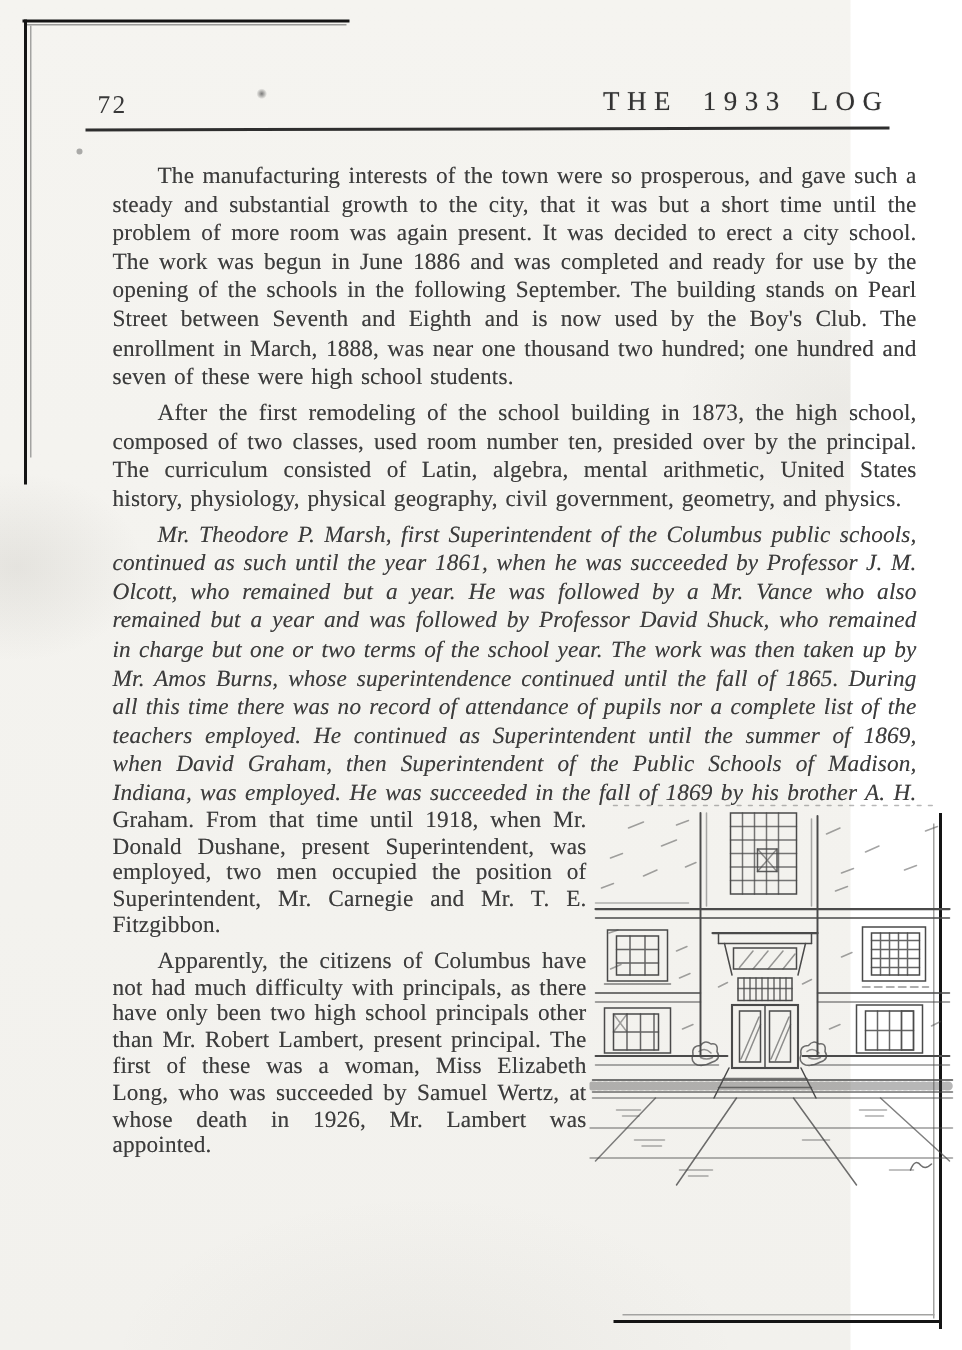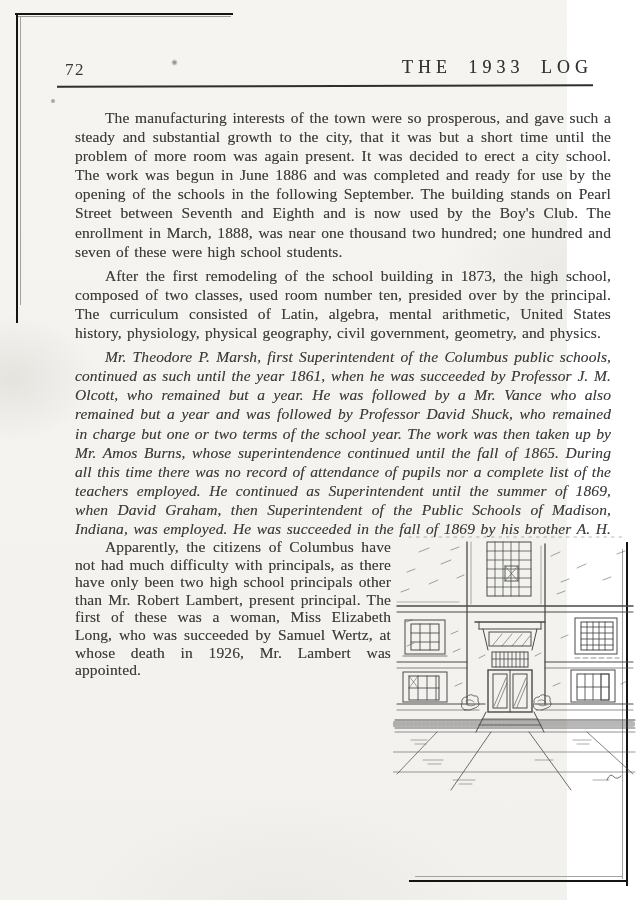--- a/index.html
+++ b/index.html
@@ -171,17 +171,18 @@
             <path d="M44 198 L4 240" opacity="0.7"></path>
             <path d="M194 198 L240 240" opacity="0.7"></path>
             <path d="M0 218 H242" opacity="0.55"></path>
             <path d="M0 238 H242" opacity="0.55"></path>
             <path d="M18 206 h16 M22 210 h11 M180 206 h18 M184 210 h12 M30 226 h20 M35 230 h13 M142 226 h18 M60 246 h22 M66 250 h13 M200 246 h16" opacity="0.45"></path>
 
             <path d="M214 246 q3 -8 7 -3 q3 3 7 -1" opacity="0.8"></path>
           </g>
         </svg>
       </span>
+      <p class="para para-cont">Graham. From that time until 1918, when Mr. Donald Dushane, present Superintendent, was employed, two men occupied the position of Superintendent, Mr. Carnegie and Mr. T. E. Fitzgibbon.</p>
       <p class="para">Apparently, the citizens of Columbus have not had much difficulty with principals, as there have only been two high school principals other than Mr. Robert Lambert, present principal. The first of these was a woman, Miss Elizabeth Long, who was succeeded by Samuel Wertz, at whose death in 1926, Mr. Lambert was appointed.</p>
     </div>
   </div>
 
 </div>
 
 </body></html>

